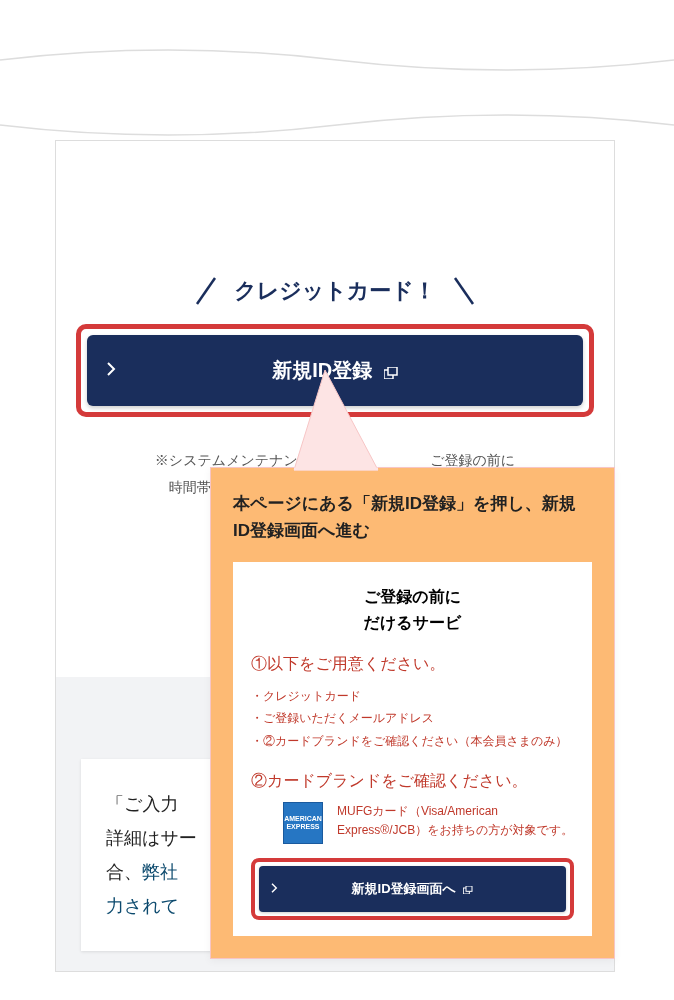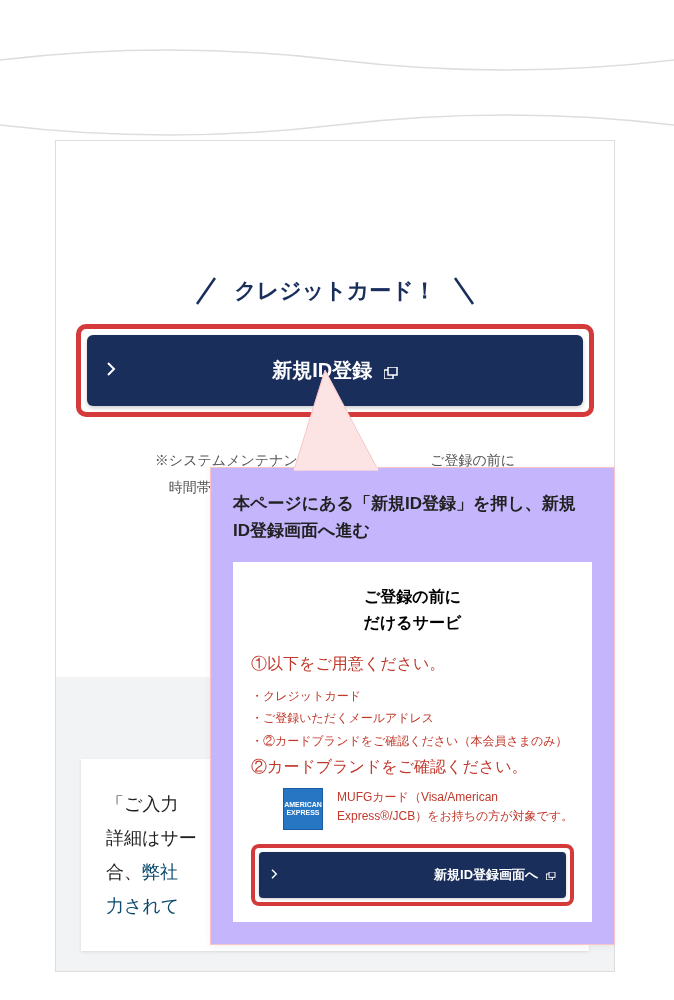--- a/index.html
+++ b/index.html
@@ -124,21 +124,21 @@
     }
     .white-card-text .red {
       color: #0c4a6e;
     }
     
     .callout {
       position: absolute;
       top: 467px;
       left: 210px;
       width: 405px;
-      background: #c4b5fd;
+      background: #fdba74;
       border: 1px solid #f7c5c5;
       padding: 22px;
       z-index: 10;
       box-shadow: 0 2px 8px rgba(0,0,0,0.05);
     }
     .callout-arrow {
       position: absolute;
       top: 370px;
       left: 290px;
       z-index: 11;
@@ -161,21 +161,21 @@
       line-height: 1.6;
       margin-bottom: 18px;
     }
     .callout-section-label {
       font-size: 16px;
       color: #c0392b;
       margin-bottom: 10px;
     }
     .callout-list {
       list-style: none;
-      margin-bottom: 4px;
+      margin-bottom: 18px;
     }
     .callout-list li {
       font-size: 12px;
       color: #c0392b;
       line-height: 1.9;
       padding-left: 12px;
       position: relative;
     }
     .callout-list li::before {
       content: "・";
@@ -226,21 +226,21 @@
       cursor: pointer;
       box-shadow: 0 1px 3px rgba(0,0,0,0.2);
     }
     .small-button .chevron {
       position: absolute;
       left: 12px;
       font-size: 10px;
     }
     .small-button .label {
       flex: 1;
-      text-align: right;
+      text-align: center;
       font-size: 13px;
       font-weight: bold;
     }
     .small-button .ext {
       margin-left: 4px;
       font-size: 10px;
     }
   </style>
 </head>
 <body>

